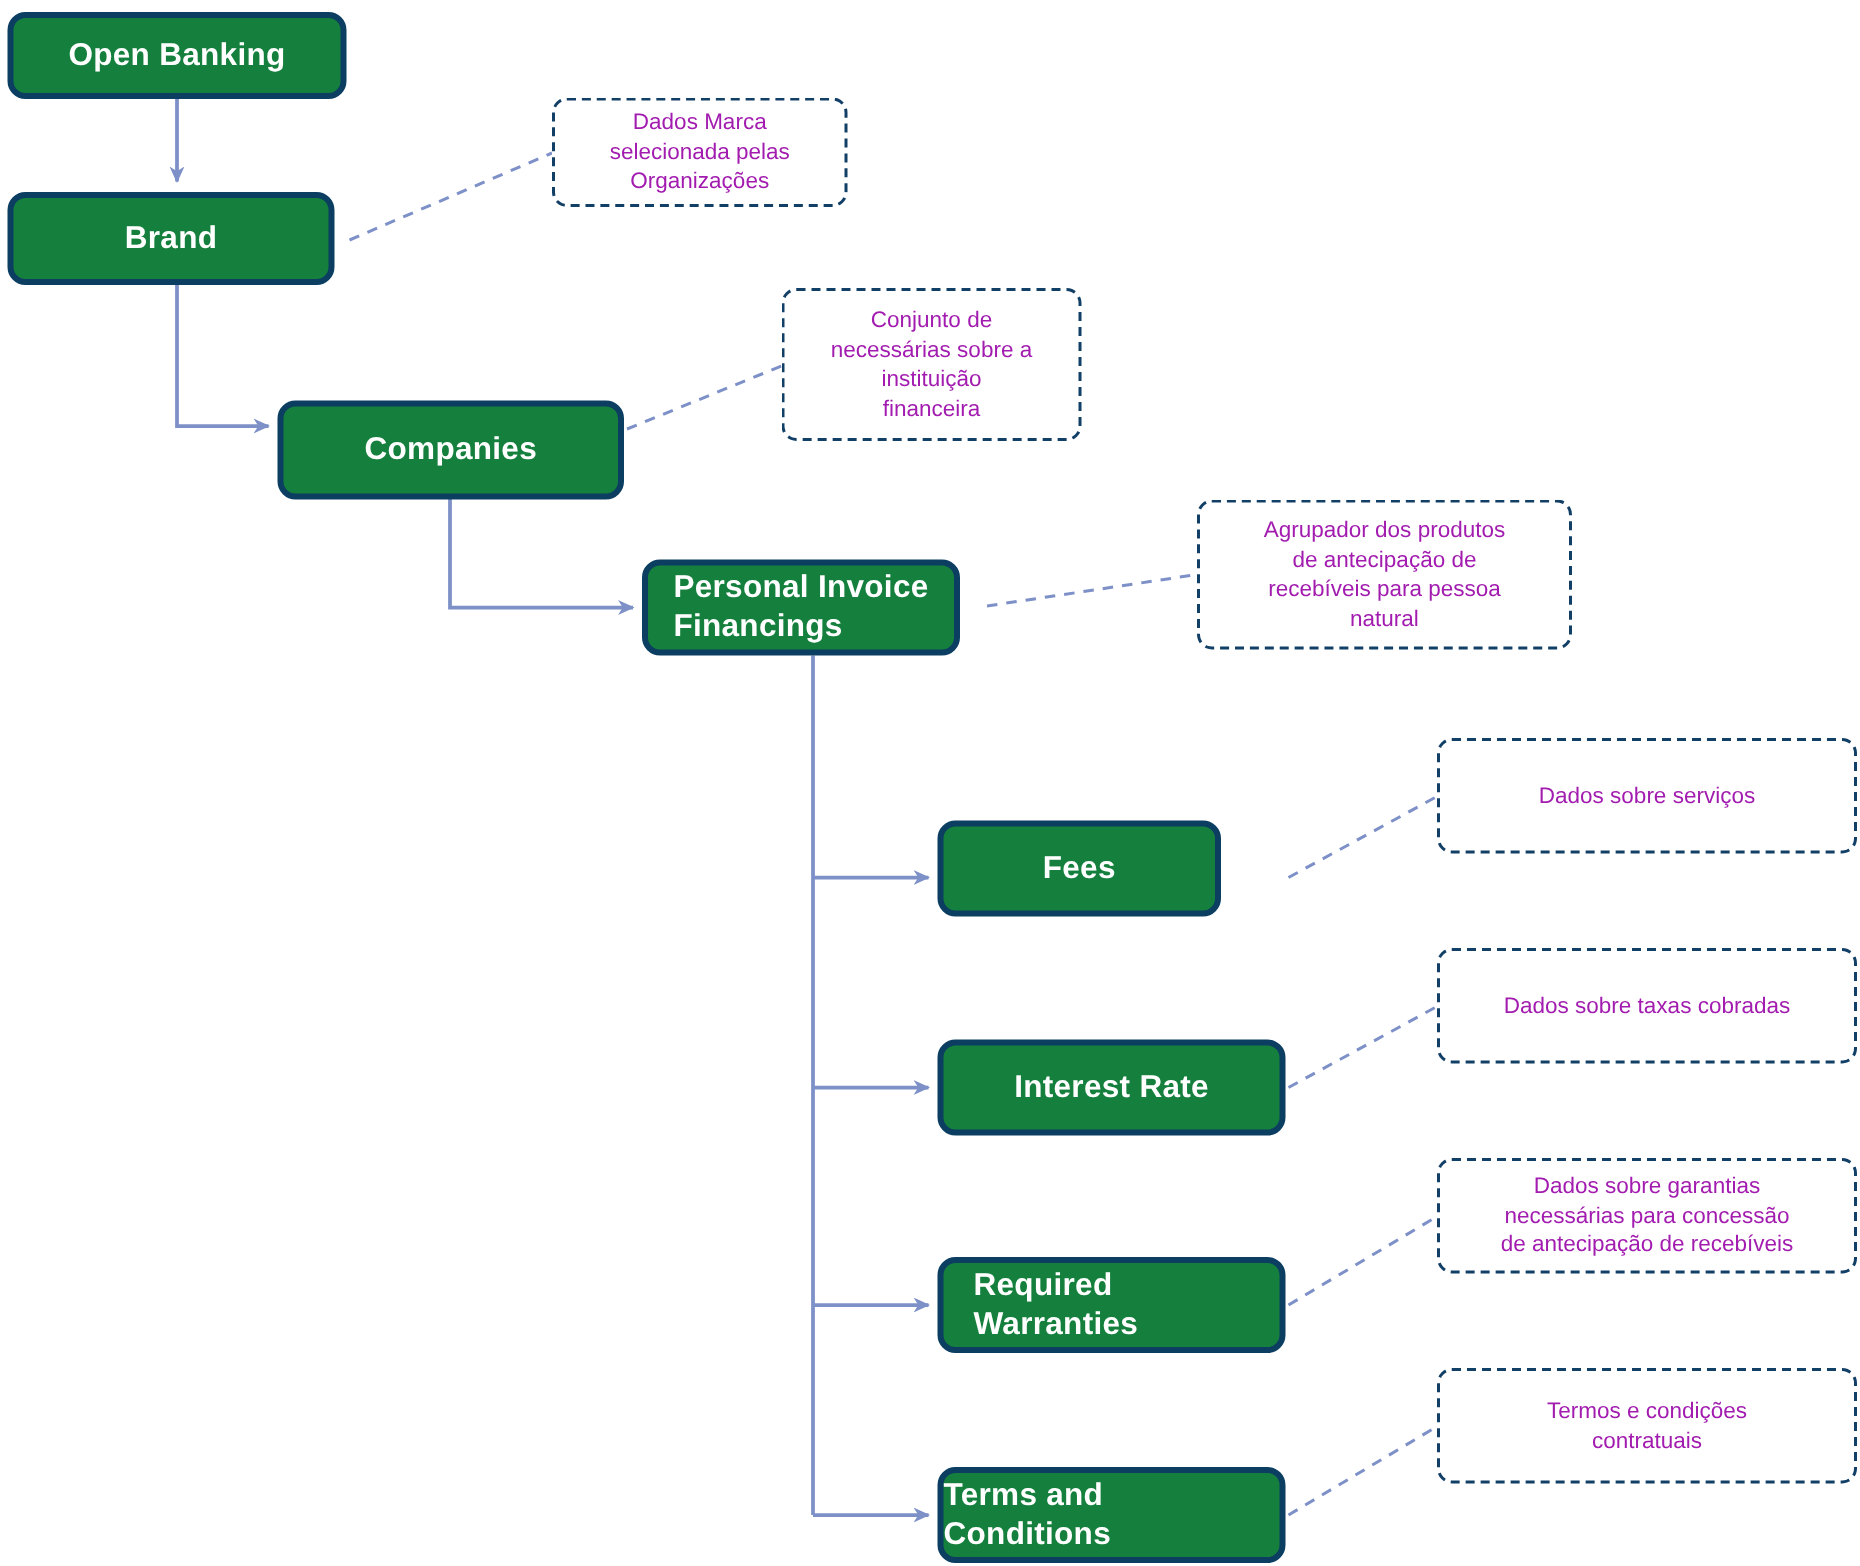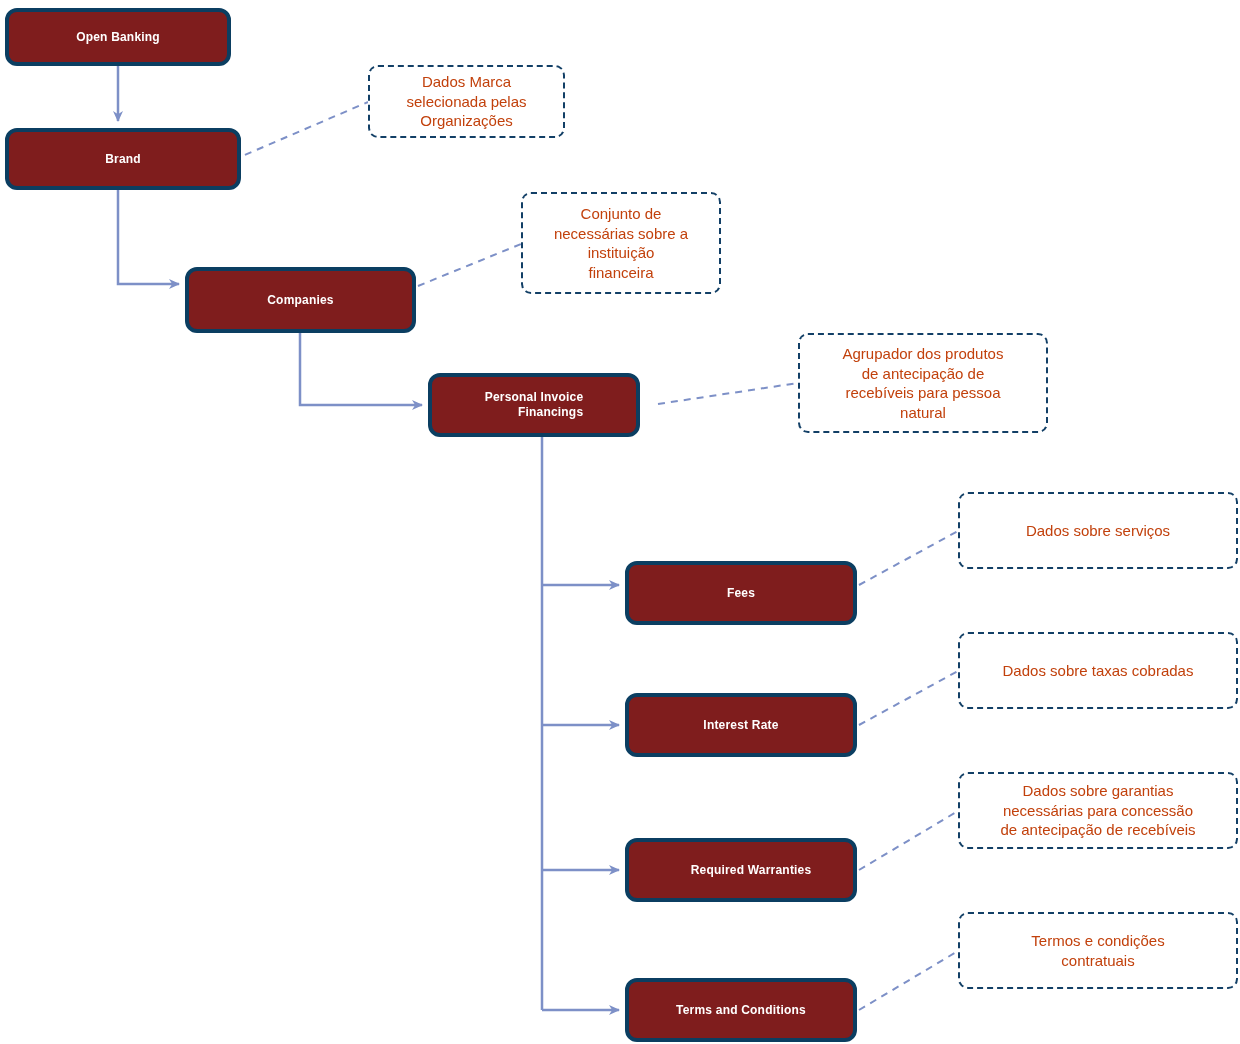--- a/index.html
+++ b/index.html
@@ -18,56 +18,56 @@
   svg.connectors {
     position: absolute;
     left: 0; top: 0;
     width: 1240px;
     height: 1044px;
     pointer-events: none;
   }
   .node {
     position: absolute;
     box-sizing: border-box;
-    background: #7f1d1d;
+    background: #15803d;
     border: 4px solid #0B3E61;
     border-radius: 12px;
     color: #ffffff;
     display: flex;
     align-items: center;
     justify-content: center;
-    text-align: right;
-    font-size: 12px;
+    text-align: left;
+    font-size: 21px;
     font-weight: 600;
     letter-spacing: 0.2px;
     white-space: pre-line;
     line-height: 1.25;
   }
   .note {
     position: absolute;
     box-sizing: border-box;
     background: #ffffff;
     border: 2px dashed #123F66;
     border-radius: 10px;
-    color: #c2410c;
+    color: #a21caf;
     display: flex;
     align-items: center;
     justify-content: center;
     text-align: center;
     font-size: 15px;
     line-height: 1.3;
     white-space: pre-line;
     padding: 4px 8px;
   }
   
   #node-open-banking      { left: 5px;   top: 8px;   width: 226px; height: 58px; }
-  #node-brand             { left: 5px;   top: 128px; width: 236px; height: 62px; }
+  #node-brand             { left: 5px;   top: 128px; width: 218px; height: 62px; }
   #node-companies         { left: 185px; top: 267px; width: 231px; height: 66px; }
   #node-pif               { left: 428px; top: 373px; width: 212px; height: 64px; }
-  #node-fees              { left: 625px; top: 561px; width: 232px; height: 64px; }
+  #node-fees              { left: 625px; top: 547px; width: 189px; height: 64px; }
   #node-interest-rate     { left: 625px; top: 693px; width: 232px; height: 64px; }
   #node-required-warranties { left: 625px; top: 838px; width: 232px; height: 64px; padding-left: 20px; }
   #node-terms-conditions  { left: 625px; top: 978px; width: 232px; height: 64px; }
   
   #note-brand       { left: 368px; top: 65px;  width: 197px; height: 73px; }
   #note-companies   { left: 521px; top: 192px; width: 200px; height: 102px; }
   #note-pif         { left: 798px; top: 333px; width: 250px; height: 100px; }
   #note-fees        { left: 958px; top: 492px; width: 280px; height: 77px; }
   #note-interest    { left: 958px; top: 632px; width: 280px; height: 77px; }
   #note-warranties  { left: 958px; top: 772px; width: 280px; height: 77px; }

